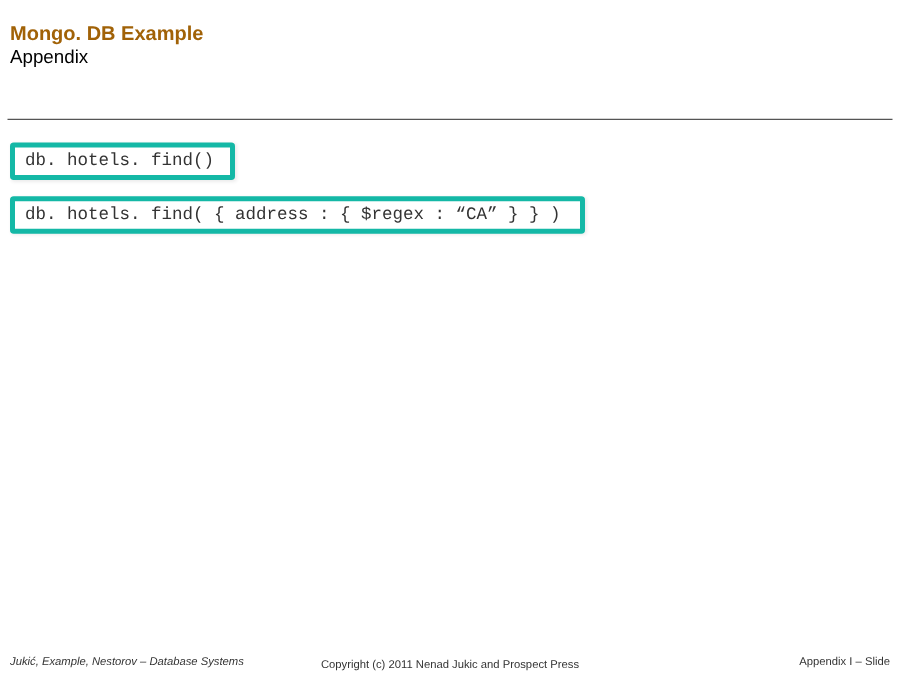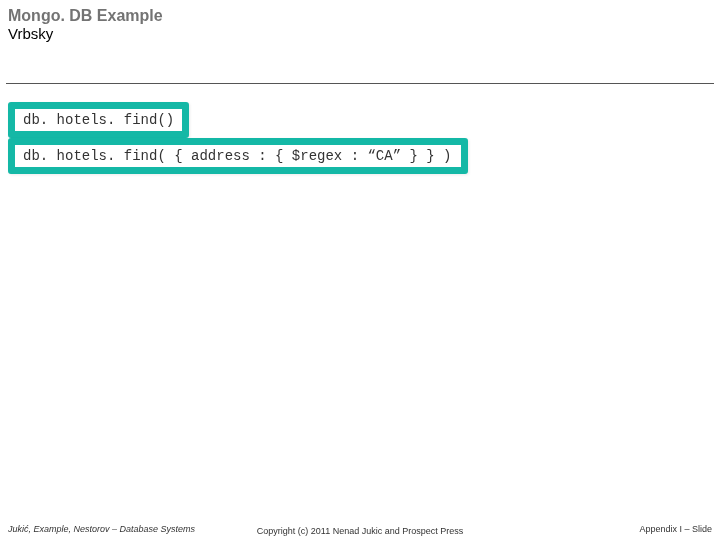--- a/index.html
+++ b/index.html
@@ -15,44 +15,46 @@
     width: 720px;
     height: 540px;
     background: #ffffff;
   }
   .header {
     padding: 6px 8px 10px 8px;
   }
   .title-line1 {
     font-size: 16px;
     font-weight: bold;
-    color: #737373;
+    color: #a16207;
     line-height: 1.2;
+    margin-top: 12px;
   }
   .title-line2 {
     font-size: 15px;
     font-weight: normal;
     color: #000;
     line-height: 1.2;
   }
   .hr {
     border: none;
     border-top: 1px solid #555;
     margin: 0 6px;
     margin-top: 30px;
   }
   .content {
     padding: 18px 8px 0 8px;
   }
   .code-box {
     background: #ffffff;
-    border: 7px solid #14b8a6;
+    border: 4px solid #14b8a6;
     border-radius: 3px;
     box-shadow: 1px 1px 3px rgba(0,0,0,0.08);
     padding: 3px 8px;
+    margin-bottom: 13px;
     font-family: "Courier New", Courier, monospace;
     font-size: 14px;
     color: #333;
     white-space: pre;
     width: fit-content;
     min-width: 180px;
   }
   .code-box.wide { min-width: 460px; }
   .footer {
     position: absolute;
@@ -77,21 +79,21 @@
   }
   .footer-right { text-align: center; }
 </style>
 </head>
 <body>
 
 <div class="slide">
 
   <div class="header">
     <div class="title-line1">Mongo. DB Example</div>
-    <div class="title-line2">Vrbsky</div>
+    <div class="title-line2">Appendix</div>
   </div>
 
   <hr class="hr">
 
   <div class="content">
     <div class="code-box">db. hotels. find()</div>
     <div class="code-box wide">db. hotels. find( { address : { $regex : “CA” } } )</div>
   </div>
 
   <div class="footer">

